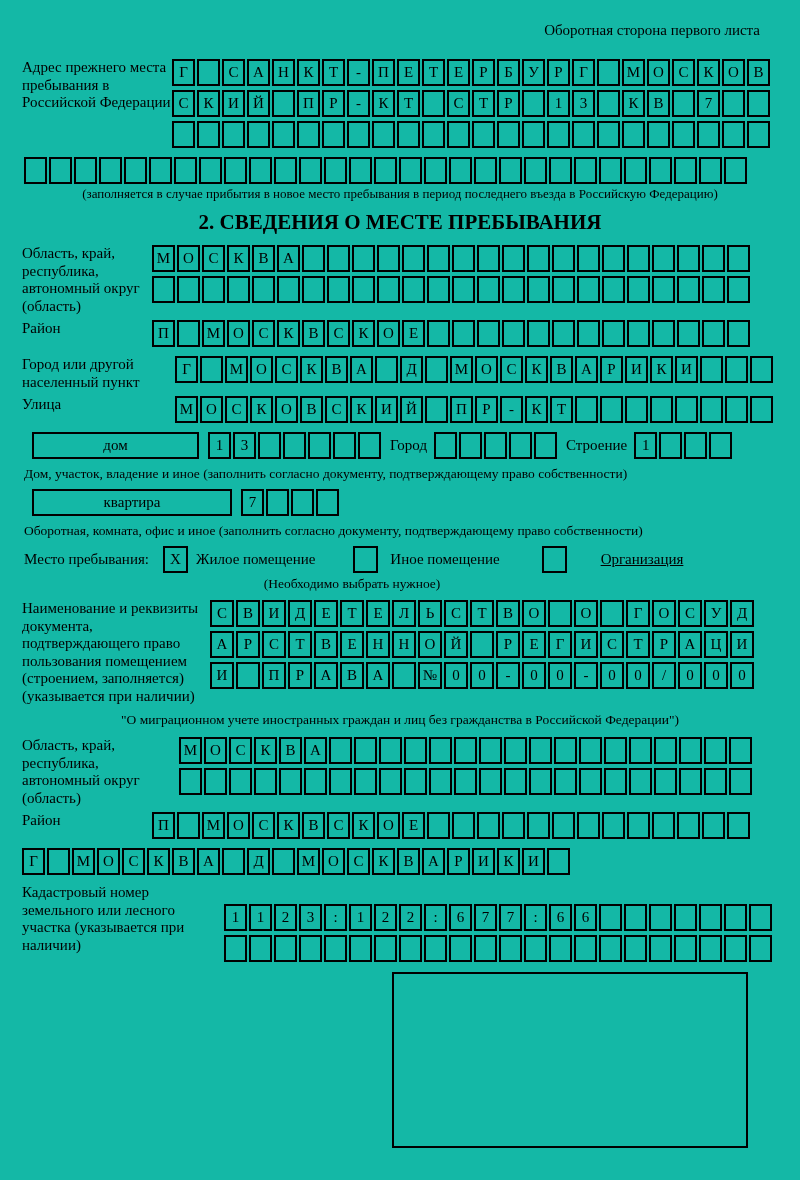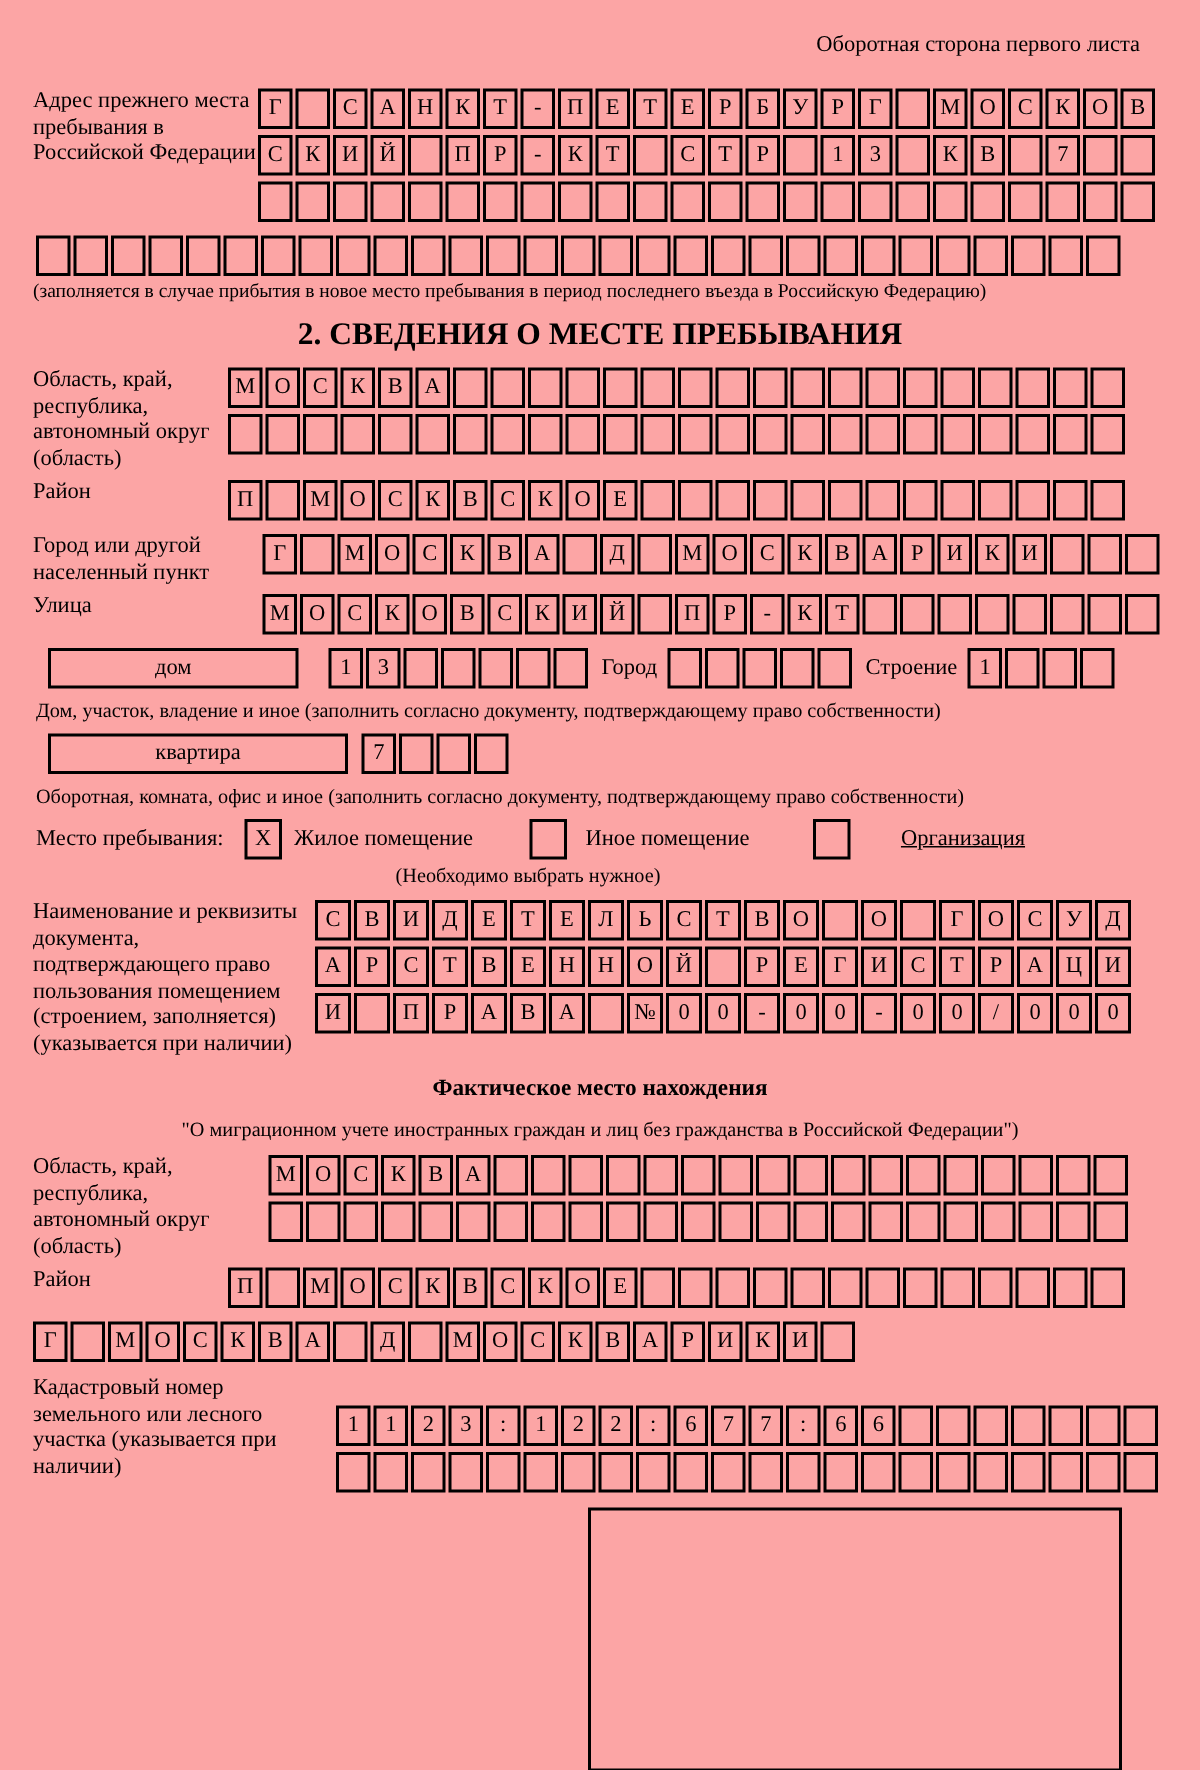--- a/index.html
+++ b/index.html
@@ -1,43 +1,43 @@
 <!DOCTYPE html>
 <html><head>
 <meta charset="utf-8">
 <style>
   html,body { margin:0; padding:0; background:#fff; }
   .page {
     position:relative; width:800px; height:1180px; box-sizing:border-box;
-    padding:8px 22px 0 22px; background:#fca5a5; color:#000;
+    padding:8px 22px 0 22px; background:#14b8a6; color:#000;
     font-family:"Liberation Serif", serif; overflow:hidden;
   }
   .hdr-note { text-align:right; font-size:15px; padding-right:18px; margin-top:14px; margin-bottom:20px; }
 
   .frow { display:flex; align-items:flex-start; margin-bottom:5px; }
   .flabel { font-size:15px; line-height:17.5px; flex-shrink:0; }
   .w150 { width:150px; } .w130 { width:130px; } .w152 { width:153px; }
   .w190 { width:188px; } .w155 { width:157px; } .w205 { width:205px; } .w200 { width:202px; }
 
   .cells { white-space:nowrap; margin-bottom:4px; line-height:0; }
   .cbox {
     display:inline-block; width:19px; height:23px; border:2px solid #000;
     margin-right:2px; text-align:center; font-size:15px; line-height:23px;
     vertical-align:top; font-family:"Liberation Serif", serif;
   }
   .cells-wide .cbox { width:20px; }
   .fullrow { margin:0 0 2px 2px; }
 
-  .caption { font-size:13px; text-align:left; margin:1px 0 8px 0; line-height:16px; }
+  .caption { font-size:13px; text-align:center; margin:1px 0 8px 0; line-height:16px; }
   .caption-left { font-size:13.5px; margin:0 0 7px 2px; line-height:16px; }
   .sec-title { text-align:center; font-weight:bold; font-size:21px; margin:4px 0 10px 0; }
 
   .house-row { display:flex; align-items:flex-start; margin:3px 0 3px 10px; font-size:15px; line-height:27px; }
   .wide-field { border:2px solid #000; height:23px; line-height:23px; text-align:center; font-size:15px; flex-shrink:0; }
-  .dom-field { width:163px; margin-right:20px; }
+  .dom-field { width:163px; margin-right:9px; }
   .kv-field { width:196px; margin-right:9px; }
   .hlabel { margin:0 7px; line-height:27px; font-size:15px; }
 
   .stay-row { display:flex; align-items:center; font-size:15px; margin:6px 0 2px 2px; }
   .chk { display:inline-block; width:21px; height:23px; border:2px solid #000; text-align:center;
          line-height:23px; font-size:15px; flex-shrink:0; }
   .stay-note { font-size:13.5px; margin:3px 0 8px 190px; width:280px; text-align:center; }
 
   .fact-title { text-align:center; font-weight:bold; font-size:15.5px; margin:12px 0 8px 0; }
   .fact-note { text-align:center; font-size:13.5px; line-height:19px; margin-bottom:8px; }
@@ -116,21 +116,20 @@
 
   <div class="frow">
     <div class="flabel w190">Наименование и реквизиты документа, подтверждающего право пользования помещением (строением, заполняется) (указывается при наличии)</div>
     <div class="cells-wide">
       <div class="cells"><span class="cbox">С</span><span class="cbox">В</span><span class="cbox">И</span><span class="cbox">Д</span><span class="cbox">Е</span><span class="cbox">Т</span><span class="cbox">Е</span><span class="cbox">Л</span><span class="cbox">Ь</span><span class="cbox">С</span><span class="cbox">Т</span><span class="cbox">В</span><span class="cbox">О</span><span class="cbox"></span><span class="cbox">О</span><span class="cbox"></span><span class="cbox">Г</span><span class="cbox">О</span><span class="cbox">С</span><span class="cbox">У</span><span class="cbox">Д</span></div>
       <div class="cells"><span class="cbox">А</span><span class="cbox">Р</span><span class="cbox">С</span><span class="cbox">Т</span><span class="cbox">В</span><span class="cbox">Е</span><span class="cbox">Н</span><span class="cbox">Н</span><span class="cbox">О</span><span class="cbox">Й</span><span class="cbox"></span><span class="cbox">Р</span><span class="cbox">Е</span><span class="cbox">Г</span><span class="cbox">И</span><span class="cbox">С</span><span class="cbox">Т</span><span class="cbox">Р</span><span class="cbox">А</span><span class="cbox">Ц</span><span class="cbox">И</span></div>
       <div class="cells"><span class="cbox">И</span><span class="cbox"></span><span class="cbox">П</span><span class="cbox">Р</span><span class="cbox">А</span><span class="cbox">В</span><span class="cbox">А</span><span class="cbox"></span><span class="cbox">№</span><span class="cbox">0</span><span class="cbox">0</span><span class="cbox">-</span><span class="cbox">0</span><span class="cbox">0</span><span class="cbox">-</span><span class="cbox">0</span><span class="cbox">0</span><span class="cbox">/</span><span class="cbox">0</span><span class="cbox">0</span><span class="cbox">0</span></div>
     </div>
   </div>
 
-  <div class="fact-title">Фактическое место нахождения</div>
   <div class="fact-note">
     <div>"О миграционном учете иностранных граждан и лиц без гражданства в Российской Федерации")</div>
   </div>
 
   <div class="frow">
     <div class="flabel w155">Область, край, республика, автономный округ (область)</div>
     <div>
       <div class="cells"><span class="cbox">М</span><span class="cbox">О</span><span class="cbox">С</span><span class="cbox">К</span><span class="cbox">В</span><span class="cbox">А</span><span class="cbox"></span><span class="cbox"></span><span class="cbox"></span><span class="cbox"></span><span class="cbox"></span><span class="cbox"></span><span class="cbox"></span><span class="cbox"></span><span class="cbox"></span><span class="cbox"></span><span class="cbox"></span><span class="cbox"></span><span class="cbox"></span><span class="cbox"></span><span class="cbox"></span><span class="cbox"></span><span class="cbox"></span></div>
       <div class="cells"><span class="cbox"></span><span class="cbox"></span><span class="cbox"></span><span class="cbox"></span><span class="cbox"></span><span class="cbox"></span><span class="cbox"></span><span class="cbox"></span><span class="cbox"></span><span class="cbox"></span><span class="cbox"></span><span class="cbox"></span><span class="cbox"></span><span class="cbox"></span><span class="cbox"></span><span class="cbox"></span><span class="cbox"></span><span class="cbox"></span><span class="cbox"></span><span class="cbox"></span><span class="cbox"></span><span class="cbox"></span><span class="cbox"></span></div>
     </div>

